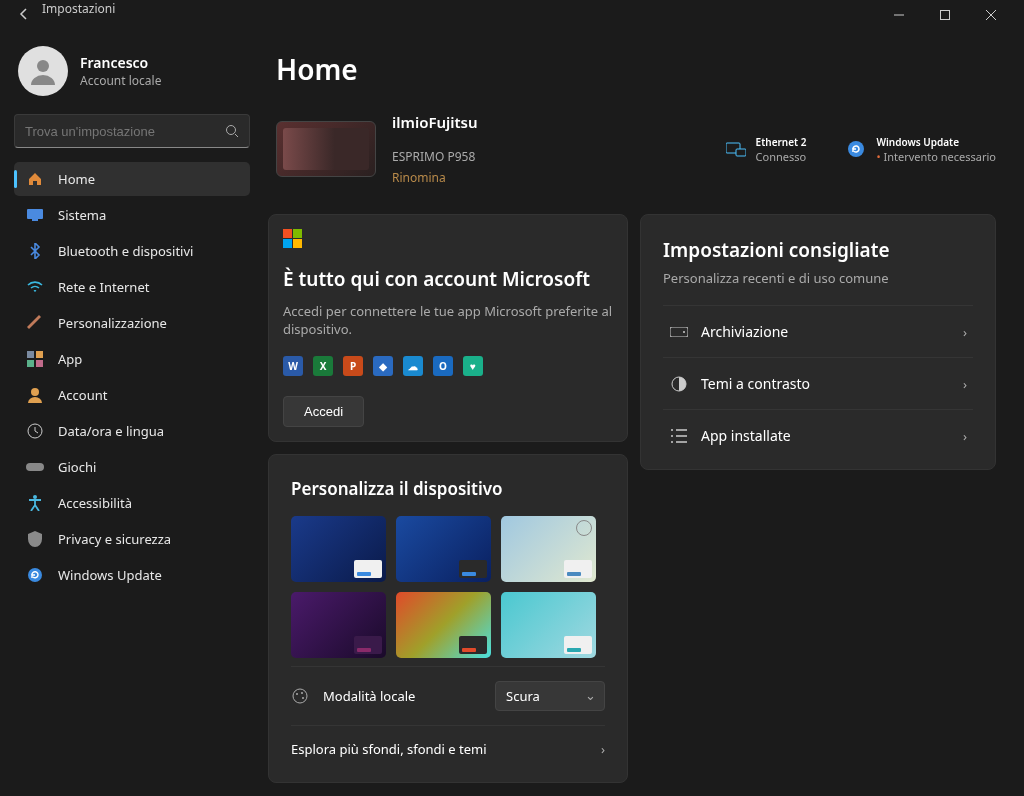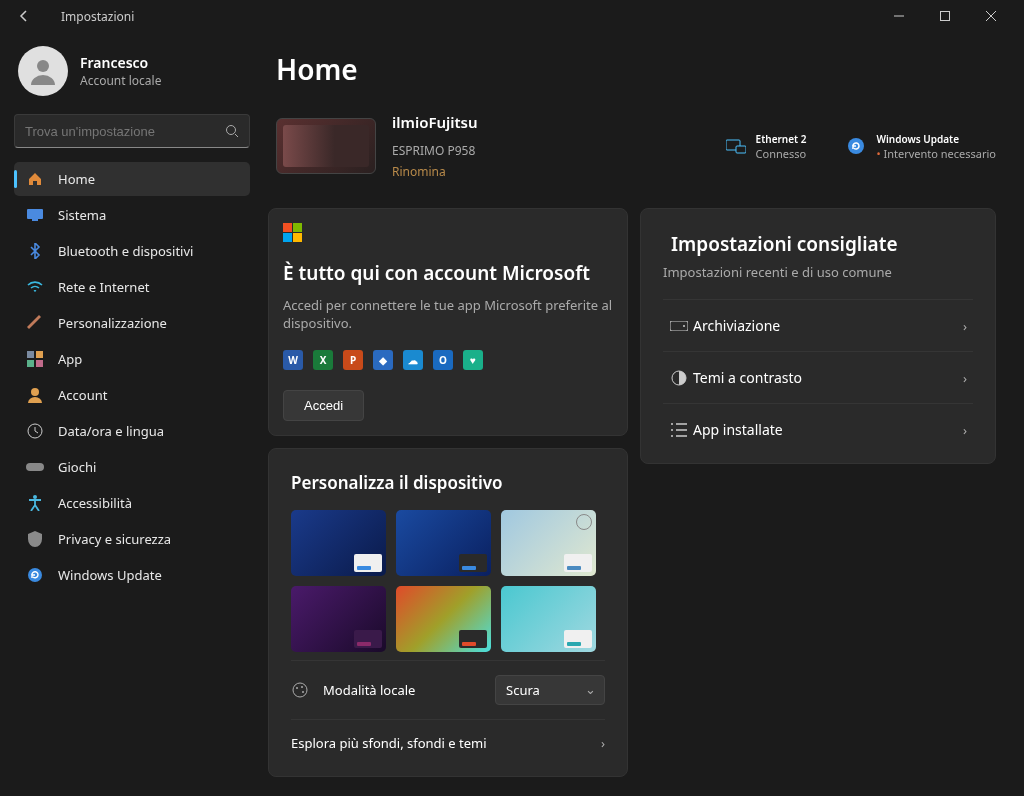--- a/index.html
+++ b/index.html
@@ -8,24 +8,23 @@
     background: #1b1b1b;
     color: #fff;
     width: 1024px;
     height: 796px;
     overflow: hidden;
     font-size: 13px;
   }
   .titlebar {
     height: 32px;
     display: flex;
-    align-items: center;
+    align-items: flex-start;
     padding: 0 10px;
     color: #ccc;
-    gap: 19px;
   }
   .titlebar .back { width: 28px; height: 28px; display:flex;align-items:center;justify-content:center; cursor:pointer;}
   .titlebar .title { font-size: 12px; margin-left: 4px; }
   .titlebar .spacer { flex: 1; }
   .winctl { display:flex; }
   .winctl .btn { width: 46px; height: 30px; display:flex; align-items:center; justify-content:center; cursor:pointer; color:#ccc; }
   .layout { display: flex; height: calc(796px - 32px); }
   .sidebar { width: 260px; padding: 14px 10px 10px 14px; display:flex; flex-direction:column; }
   .profile { display:flex; align-items:center; gap:12px; margin-bottom: 18px; margin-left: 4px; }
   .avatar { width: 50px; height:50px; border-radius:50%; background:#e0e0e0; display:flex;align-items:center;justify-content:center; color:#7a7a7a;}
@@ -38,21 +37,21 @@
   .nav-item { display:flex; align-items:center; gap:14px; padding: 8px 12px; border-radius: 5px; cursor:pointer; color:#e8e8e8; position:relative;}
   .nav-item .nicon { width:18px; height:18px; display:flex; align-items:center; justify-content:center; font-size:14px;}
   .nav-item.active { background:#303030; }
   .nav-item.active::before { content:""; position:absolute; left:0; top:8px; bottom:8px; width:3px; background:#4cc2ff; border-radius:2px;}
   .main { flex:1; overflow-y:auto; padding: 18px 28px 20px 8px; }
   .main h1 { font-size: 28px; font-weight:600; margin-bottom: 24px; margin-left: 8px;}
   .device-row { display:flex; align-items:center; gap:16px; margin-bottom: 28px; margin-left:8px;}
   .device-thumb { width: 100px; height: 56px; border-radius:6px; background:linear-gradient(135deg,#5a3030,#2a2020); border:1px solid #444; position:relative; overflow:hidden;}
   .device-thumb::after{content:"";position:absolute;inset:6px;background:linear-gradient(90deg,#7a4a4a 0%,#3a2828 60%);border-radius:3px;}
   .device-info .dname { font-size: 15px; font-weight:600;}
-  .device-info .dmodel { font-size: 12px; color:#aaa; margin-top:10px;}
+  .device-info .dmodel { font-size: 12px; color:#aaa; margin-top:16px;}
   .device-info .drename { font-size: 12px; color:#b88a4a; margin-top:4px; cursor:pointer;}
   .device-row .spacer { flex:1; }
   .status-pill { display:flex; align-items:center; gap:10px; margin-left: 24px;}
   .status-pill .sicon { width:20px;height:20px; display:flex;align-items:center;justify-content:center;}
   .status-pill .stexts .sh { font-size:10px; font-weight:600;}
   .status-pill .stexts .ss { font-size:11px; color:#aaa;}
   .status-pill .stexts .ss.warn::before { content:"• "; color:#e06a3a; }
   .cards-row { display:flex; gap:12px; align-items:flex-start;}
   .card { background:#2a2a2a; border:1px solid #333; border-radius:8px; }
   .left-col { width: 360px; display:flex; flex-direction:column; gap:12px;}
@@ -79,23 +78,23 @@
   .t5{background:linear-gradient(135deg,#e04a2a,#a0a02a,#4ae0e0);} .t5 .mini{background:#2a2a2a;} .t5 .acc{background:#e04a2a;}
   .t6{background:linear-gradient(135deg,#4ac8d0,#a0d8e0);} .t6 .acc{background:#2aa8b0;}
   .t3::after{content:"";position:absolute;top:4px;right:4px;width:14px;height:14px;border:1px solid #888;border-radius:50%;}
   .personalize .sub-row { display:flex; align-items:center; padding: 14px 0; border-top:1px solid #353535; gap:14px;}
   .personalize .sub-row .ricon{width:18px;color:#aaa;display:flex;justify-content:center;}
   .personalize .sub-row .rlabel{flex:1;font-size:13px;}
   .select { background:#373737; border:1px solid #444; border-radius:4px; padding:5px 28px 5px 10px; font-size:13px; color:#fff; position:relative; min-width:110px; cursor:pointer;}
   .select::after{content:"⌄";position:absolute;right:8px;top:4px;color:#aaa;}
   .chev { color:#aaa; }
   .rec-card { padding: 22px 22px 8px 22px;}
-  .rec-card h3 { font-size:19px; font-weight:600; margin-bottom:6px;margin-left:8px;}
+  .rec-card h3 { font-size:19px; font-weight:600; margin-bottom:6px;}
   .rec-card .rsub { font-size:13px; color:#aaa; margin-bottom: 18px;}
-  .rec-item { display:flex; align-items:center; gap:4px; padding:16px 6px; border-top:1px solid #353535; cursor:pointer;}
+  .rec-item { display:flex; align-items:center; gap:12px; padding:16px 6px; border-top:1px solid #353535; cursor:pointer;}
   .rec-item .ricon{width:20px;color:#ccc;display:flex;justify-content:center;}
   .rec-item .rlabel{flex:1;font-size:14px;}
   svg { display:block; }
 </style>
 </head>
 <body>
 
 <div class="titlebar">
   <div class="back">
     <svg width="14" height="14" viewBox="0 0 14 14">
@@ -365,21 +364,21 @@
           <div class="sub-row" style="border-top:1px solid #353535;">
             <span class="rlabel">Esplora più sfondi, sfondi e temi</span>
             <span class="chev">›</span>
           </div>
         </div>
       </div>
 
       <div class="right-col">
         <div class="card rec-card">
           <h3>Impostazioni consigliate</h3>
-          <div class="rsub">Impostazioni recenti e di uso comune</div>
+          <div class="rsub">Personalizza recenti e di uso comune</div>
           <div class="rec-item">
             <span class="ricon">
                 <svg width="18" height="10" viewBox="0 0 18 10">
                   <rect x="0" y="0" width="18" height="10" rx="2" stroke="#ccc" fill="none"></rect>
                   <circle cx="14" cy="5" r="1" fill="#ccc"></circle>
                 </svg>
               </span>
             <span class="rlabel">Archiviazione</span>
             <span class="chev">›</span>
           </div>

